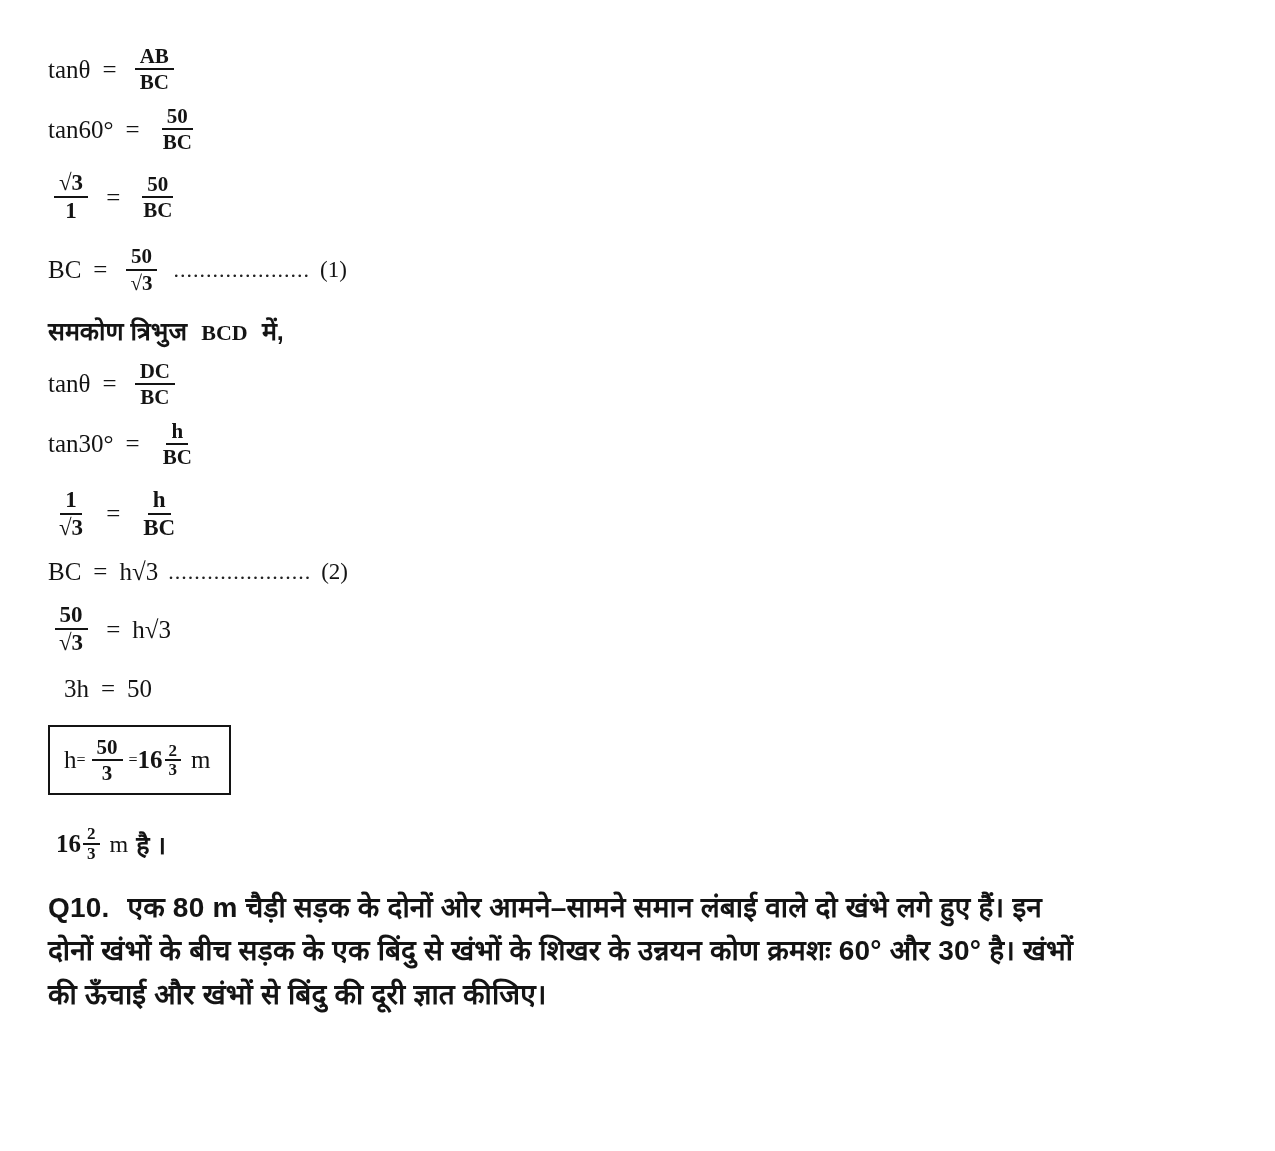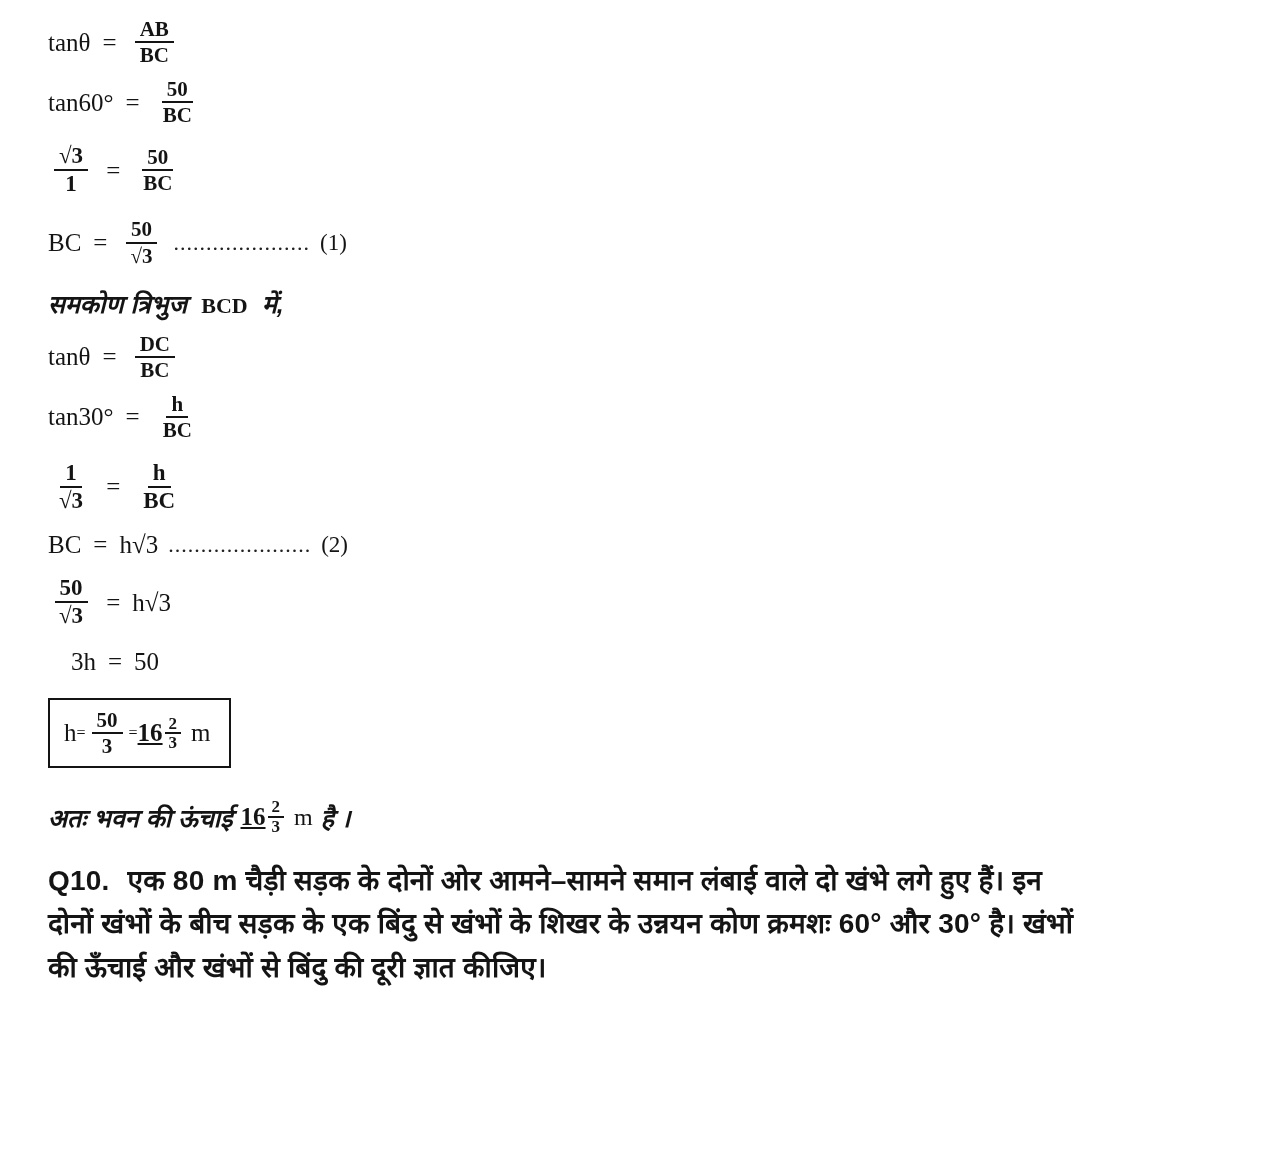--- a/index.html
+++ b/index.html
@@ -9,21 +9,21 @@
   }
   body {
     width: 1275px;
     height: 1151px;
     font-family: "Liberation Serif", serif;
     color: #141414;
     position: relative;
     overflow: hidden;
   }
   .page {
-    padding: 17px 40px 0 48px;
+    padding: 44px 40px 0 48px;
     box-sizing: border-box;
     width: 1275px;
     height: 1151px;
     position: relative;
   }
 
   
   .mline {
     display: flex;
     align-items: center;
@@ -52,21 +52,20 @@
   }
   .frac .num { border-bottom: 2px solid #141414; }
 
   .frac.big .num, .frac.big .den { font-size: 23px; }
 
   .dots { letter-spacing: 1px; margin: 0 10px; font-size: 22px; color: #222; }
 
   .hindi {
     font-family: "Liberation Sans", sans-serif;
     font-weight: 700;
-    font-style: italic;
   }
 
   .sub-head {
     font-size: 25px;
     margin: 18px 0 12px 0;
   }
   .sub-head .hindi { font-size: 25px; }
   .sub-head .latin { font-family: Liberation Serif, serif; font-weight: 700; font-size: 22px; }
 
   .boxed {
@@ -76,21 +75,21 @@
     padding: 8px 18px 8px 14px;
     margin: 14px 0 4px 0;
   }
 
   .mixed {
     display: inline-flex;
     align-items: center;
     font-weight: 700;
     font-size: 25px;
   }
-  .mixed .whole { margin-right: 2px; text-decoration: underline; }
+  .mixed .whole { margin-right: 2px; }
   .mixed .frac { margin: 0 2px 0 0; }
   .mixed .frac .num, .mixed .frac .den { font-size: 17px; padding: 0 4px; }
 
   .concl {
     display: flex;
     align-items: center;
     font-size: 25px;
     margin-top: 26px;
   }
   .concl .hindi { font-size: 25px; }
@@ -208,21 +207,21 @@
   <div class="mline" style="margin-top:18px;margin-bottom:18px;">
     <span class="frac big">
       <span class="num">50</span>
       <span class="den">√3</span>
     </span>
     <span class="op">=</span>
     <span class="lbl">h√3</span>
   </div>
 
   
-  <div class="mline" style="margin-left:23px;margin-top:20px;">
+  <div class="mline" style="margin-left:16px;margin-top:20px;">
     <span class="lbl">3h</span>
     <span class="op">=</span>
     <span class="lbl">50</span>
   </div>
 
   
   <div class="boxed">
     <span style="font-size:25px;">h</span>
     <span class="op">=</span>
     <span class="frac">
@@ -235,21 +234,20 @@
       <span class="frac">
         <span class="num">2</span>
         <span class="den">3</span>
       </span>
     </span>
     <span style="font-size:25px;margin-left:8px;">m</span>
   </div>
 
   
   <div class="concl">
-    <span class="hindi">अतः भवन की ऊंचाई</span>
     <span class="mixed" style="margin:0 8px;">
       <span class="whole">16</span>
       <span class="frac">
         <span class="num">2</span>
         <span class="den">3</span>
       </span>
     </span>
     <span style="font-size:24px;">m</span>
     <span class="hindi" style="margin-left:8px;">है ।</span>
   </div>

